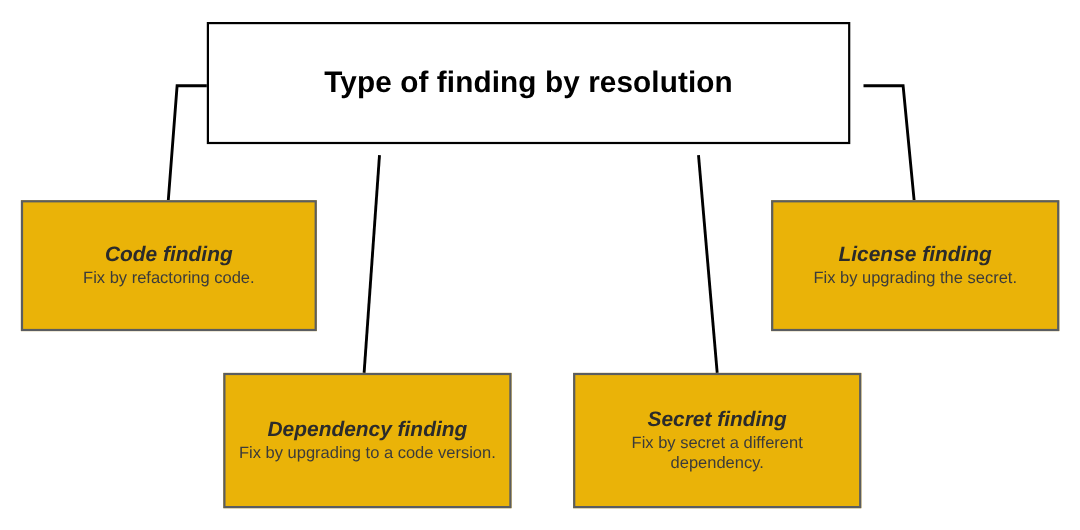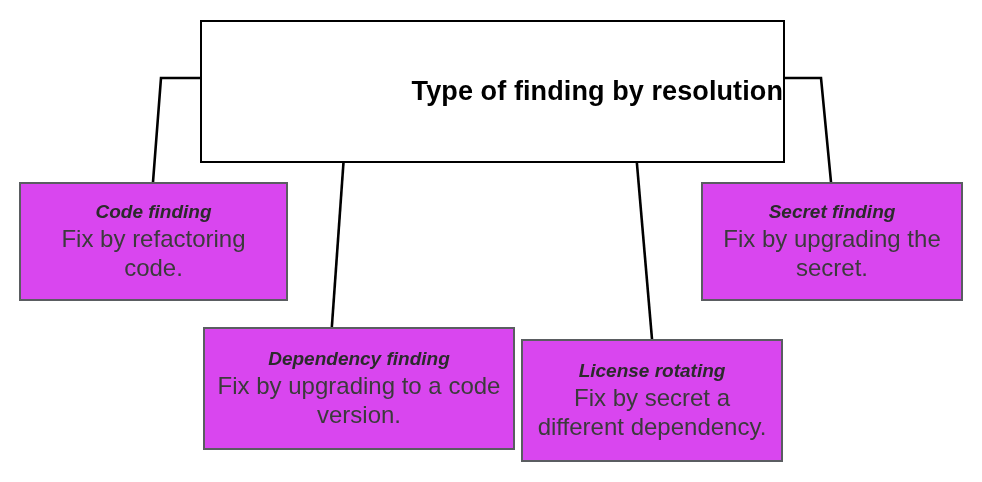--- a/index.html
+++ b/index.html
@@ -35,39 +35,39 @@
     flex-direction: column;
     align-items: center;
     justify-content: center;
     text-align: center;
   }
   .node.root {
     background: #ffffff;
     border: 2px solid #000000;
   }
   .node.child {
-    background: #d946ef;
+    background: #eab308;
     border: 2px solid #5a5d61;
   }
   .root-title {
     font-size: 27px;
     font-weight: bold;
     color: #000000;
     line-height: 1.2;
     letter-spacing: 0.1px;
   }
   .child-title {
     font-size: 19px;
     font-weight: bold;
     font-style: italic;
     color: #2b2b2b;
     line-height: 1.25;
   }
   .child-desc {
-    font-size: 24px;
+    font-size: 15px;
     font-weight: normal;
     font-style: normal;
     color: #3b3b3b;
     line-height: 1.22;
     padding: 0 8px;
     max-width: 100%;
   }
 </style>
 </head>
 <body>
@@ -78,37 +78,37 @@
 
     <polyline points="200,78 161,78 153,182" fill="none" stroke="#000000" stroke-width="2.6" stroke-linejoin="miter" stroke-linecap="butt"></polyline>
 
     <polyline points="345,141 331,339" fill="none" stroke="#000000" stroke-width="2.6" stroke-linecap="butt"></polyline>
 
     <polyline points="635,141 652,339" fill="none" stroke="#000000" stroke-width="2.6" stroke-linecap="butt"></polyline>
 
     <polyline points="785,78 821,78 831,182" fill="none" stroke="#000000" stroke-width="2.6" stroke-linejoin="miter" stroke-linecap="butt"></polyline>
   </svg>
 
-  <div class="node root" style="left:200px; top:20px; width:585px; height:143px;align-items:flex-end;">
+  <div class="node root" style="left:188px; top:20px; width:585px; height:111px;">
     <div class="root-title">Type of finding by resolution</div>
   </div>
 
   <div class="node child" style="left:19px; top:182px; width:269px; height:119px;">
     <div class="child-title">Code finding</div>
     <div class="child-desc">Fix by refactoring code.</div>
   </div>
 
-  <div class="node child" style="left:203px; top:327px; width:312px; height:123px;">
+  <div class="node child" style="left:203px; top:339px; width:262px; height:123px;">
     <div class="child-title">Dependency finding</div>
     <div class="child-desc">Fix by upgrading to a code version.</div>
   </div>
 
   <div class="node child" style="left:521px; top:339px; width:262px; height:123px;">
-    <div class="child-title">License rotating</div>
+    <div class="child-title">Secret finding</div>
     <div class="child-desc">Fix by secret a different dependency.</div>
   </div>
 
   <div class="node child" style="left:701px; top:182px; width:262px; height:119px;">
-    <div class="child-title">Secret finding</div>
+    <div class="child-title">License finding</div>
     <div class="child-desc">Fix by upgrading the secret.</div>
   </div>
 
 </div>
 
 </body></html>

